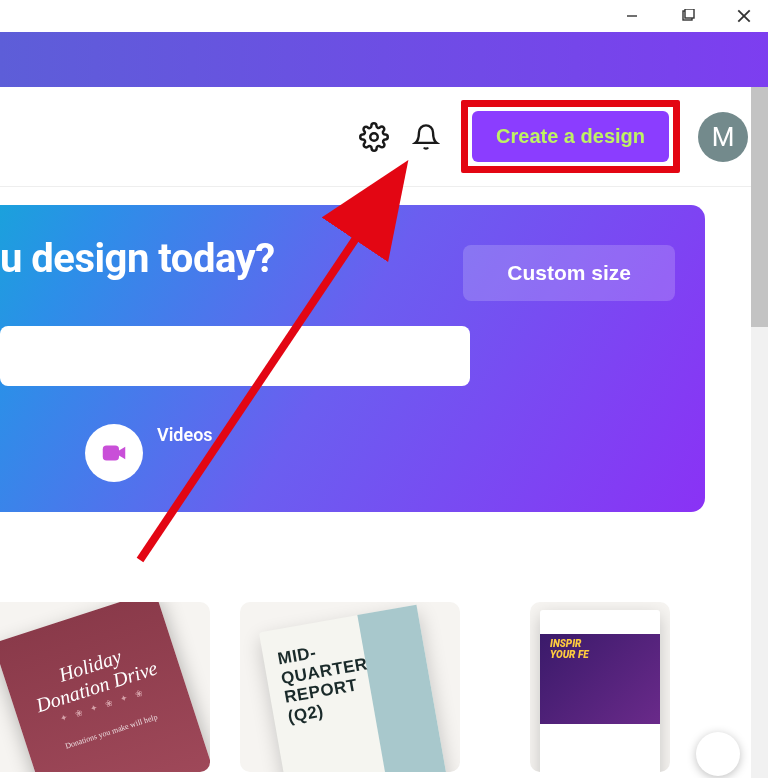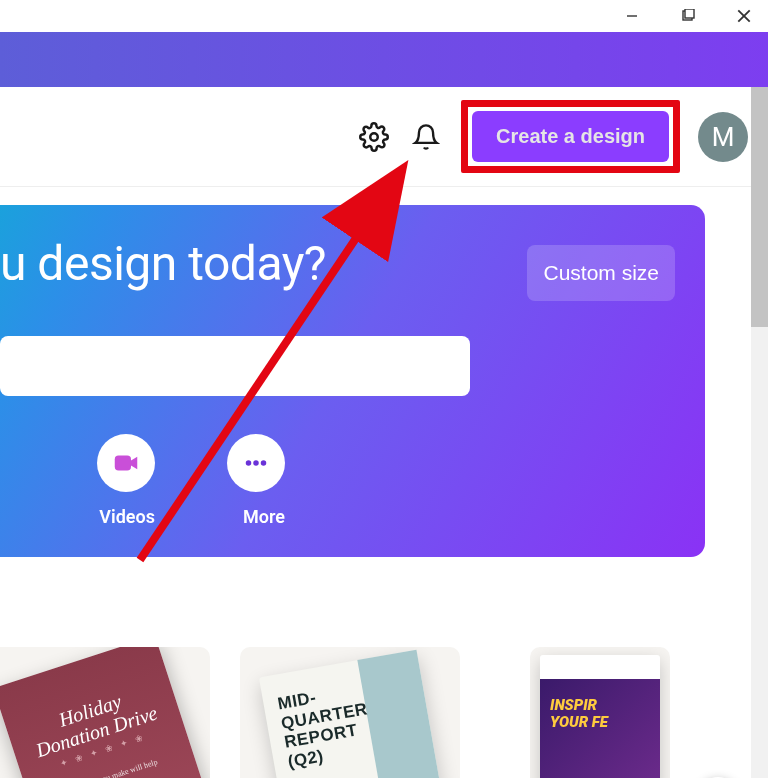--- a/index.html
+++ b/index.html
@@ -45,21 +45,21 @@
     .icon-btn {
       width: 34px;
       height: 34px;
       display: flex;
       align-items: center;
       justify-content: center;
       cursor: pointer;
     }
     .create-btn {
       background: #8b3dff;
-      color: #e5e5e5;
+      color: #bef264;
       border: none;
       padding: 14px 24px;
       border-radius: 6px;
       font-size: 20px;
       font-weight: 600;
       cursor: pointer;
     }
     .red-highlight {
       border: 7px solid #e30613;
       padding: 4px;
@@ -84,59 +84,59 @@
     }
     .hero {
       margin-left: -30px;
       width: 735px;
       border-radius: 14px;
       padding: 30px 30px 30px 30px;
       background: linear-gradient(120deg, #16a6d9 0%, #2c8fe8 15%, #6b5ef0 50%, #8a32f5 100%);
       position: relative;
     }
     .hero-title {
-      font-size: 48px;
-      font-weight: 400;
+      font-size: 40px;
+      font-weight: 700;
       color: #fff;
       letter-spacing: -0.5px;
     }
     .hero-actions {
       position: absolute;
       top: 40px;
       right: 30px;
       display: flex;
       gap: 14px;
     }
     .ghost-btn {
       background: rgba(255,255,255,0.18);
       color: #fff;
       border: none;
-      padding: 16px 16px;
+      padding: 16px 44px;
       border-radius: 8px;
       font-size: 21px;
-      font-weight: 400;
+      font-weight: 700;
       cursor: pointer;
     }
     .search-bar {
       margin-top: 44px;
       width: 470px;
       height: 60px;
       background: #fff;
       border-radius: 8px;
     }
     .categories {
       display: flex;
       gap: 60px;
       margin-top: 38px;
       margin-left: -45px;
     }
     .cat-item {
       display: flex;
-      flex-direction: column;
-      align-items: flex-end;
+      flex-direction: row;
+      align-items: flex-start;
       gap: 14px;
       cursor: pointer;
       min-width: 70px;
     }
     .cat-icon {
       width: 58px;
       height: 58px;
       border-radius: 50%;
       background: #fff;
       display: flex;
@@ -224,27 +224,27 @@
       height: 200px;
       left: 10px;
       top: 8px;
       background: #fff;
       border-radius: 3px;
       box-shadow: 0 6px 18px rgba(0,0,0,0.2);
       overflow: hidden;
     }
     .tpl3-banner {
       margin-top: 24px;
-      height: 100px;
+      height: 90px;
       background: linear-gradient(135deg, #3a1a6a, #6a2a8a);
       color: #fecb3e;
       font-weight: 900;
       font-style: italic;
-      font-size: 15px;
-      padding: 18px 10px;
+      font-size: 10px;
+      padding: 4px 10px;
       line-height: 1.1;
     }
     .next-arrow {
       position: absolute;
       right: 28px;
       bottom: -4px;
       width: 44px;
       height: 44px;
       border-radius: 50%;
       background: #fff;
@@ -341,30 +341,20 @@
       </div>
       <div class="cat-item">
         <div class="cat-icon">
           <svg width="30" height="30" viewBox="0 0 24 24" fill="#c94fd8">
               <rect x="3" y="6" width="13" height="12" rx="3"></rect>
               <path d="M16 10l5-3v10l-5-3z"></path>
             </svg>
         </div>
         <div class="cat-label">Videos</div>
       </div>
-      <div class="cat-item">
-        <div class="cat-icon">
-          <svg width="30" height="30" viewBox="0 0 24 24" fill="#6a32d8">
-              <circle cx="6" cy="12" r="2.2"></circle>
-              <circle cx="12" cy="12" r="2.2"></circle>
-              <circle cx="18" cy="12" r="2.2"></circle>
-            </svg>
-        </div>
-        <div class="cat-label">More</div>
-      </div>
     </div>
   </div>
 
   <div class="templates-row">
     <div class="template-card" style="margin-left:-10px">
       <div class="tpl1-inner">
         <div class="tpl1-title"><span>Holiday</span><br><span>Donation Drive</span></div>
         <div class="tpl1-deco">✦ ❀ ✦ ❀ ✦ ❀</div>
         <div class="tpl1-sub">Donations you make will help</div>
       </div>

